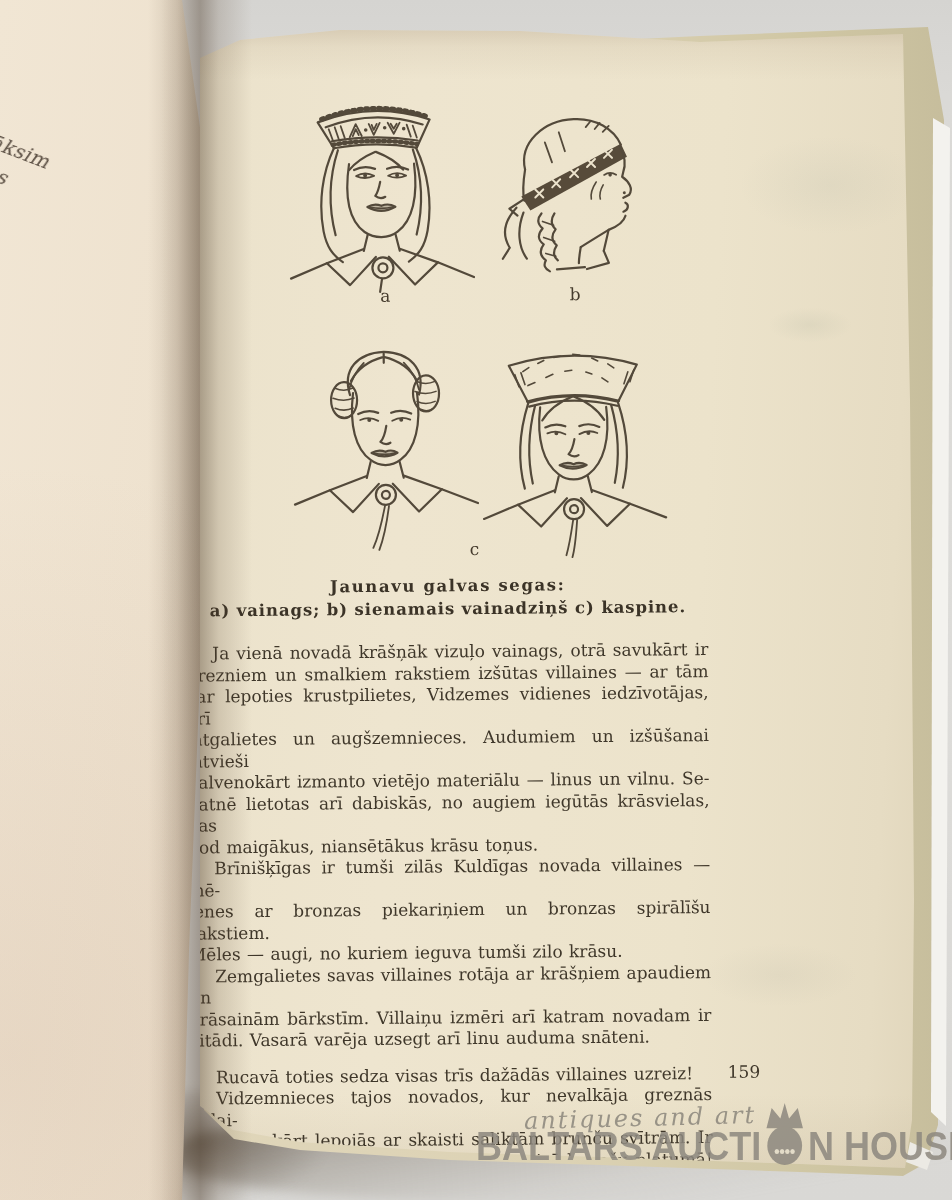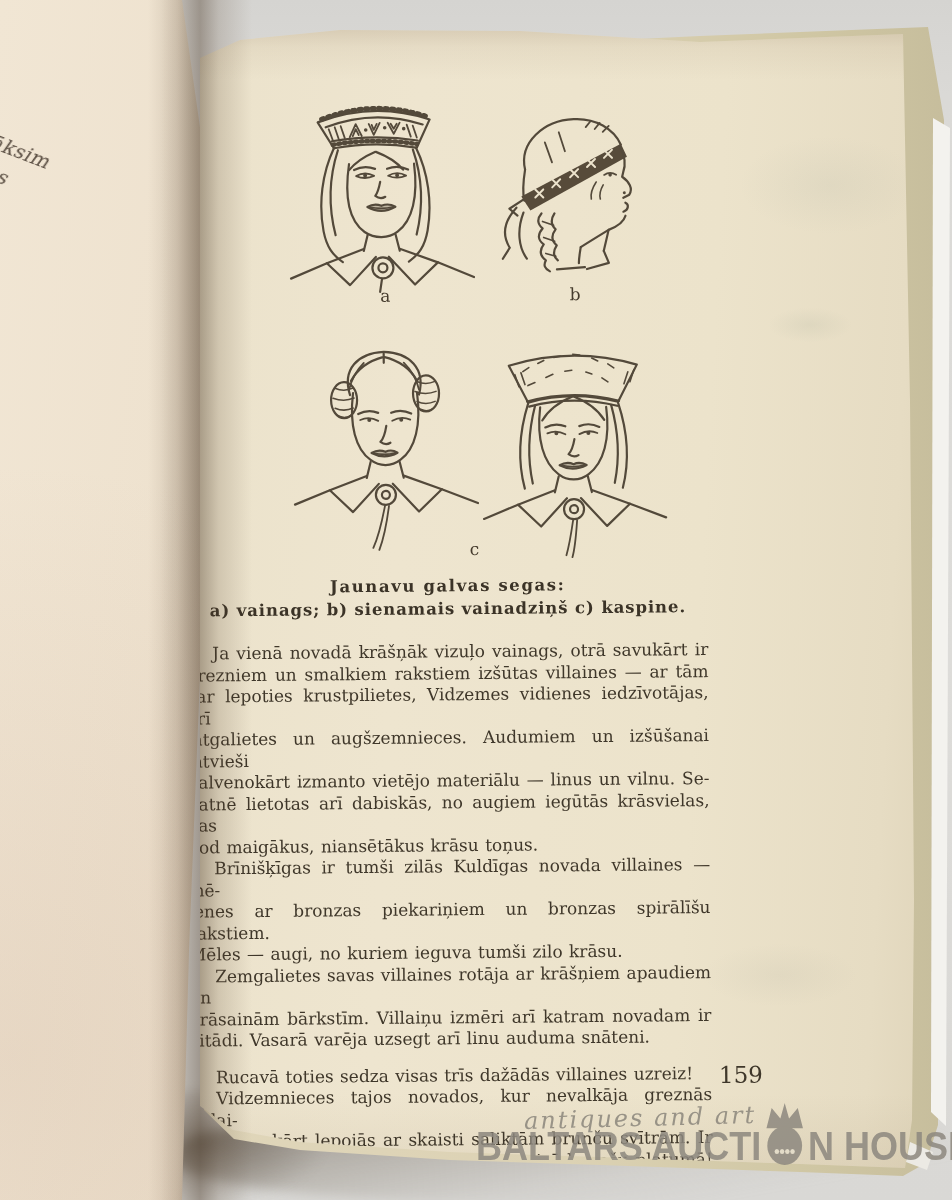--- a/index.html
+++ b/index.html
@@ -61,22 +61,22 @@
   .caption .t2{font-weight:bold;font-size:16.5px;letter-spacing:.9px;margin-top:4px;}
 
   
   .body-text{position:absolute;left:186px;top:641px;width:522px;
      font-size:17px;line-height:21.5px;color:#3f372a;word-spacing:1px;}
   .bodyline{text-align:justify;text-align-last:justify;}
   .bodyline.end{text-align-last:left;}
   .bodyline.ind{text-indent:26px;}
   .bodyline.gap{margin-top:15px;}
 
-  .page-number{position:absolute;left:715px;top:1064px;width:50px;text-align:left;
-     font-size:23px;color:#3f372a;}
+  .page-number{position:absolute;left:715px;top:1064px;width:50px;text-align:center;
+     font-size:17px;color:#3f372a;}
 
   
   .wm{position:absolute;left:0;top:0;width:952px;height:1200px;pointer-events:none;}
   .wm-tagline{position:absolute;left:524px;top:1104px;font-style:italic;font-size:24px;
      color:#8b867c;letter-spacing:2px;transform:rotate(-1.5deg);opacity:.85;}
   .wm-name{position:absolute;left:476px;top:1126px;display:flex;align-items:flex-start;
      font-family:"Liberation Sans",sans-serif;font-weight:bold;font-size:40px;line-height:40px;
      color:#8d887f;opacity:.85;transform:scaleX(.9);transform-origin:left top;white-space:nowrap;}
   .wm-crown{margin:0 -3px;transform:translateY(-24px);}
 </style>

